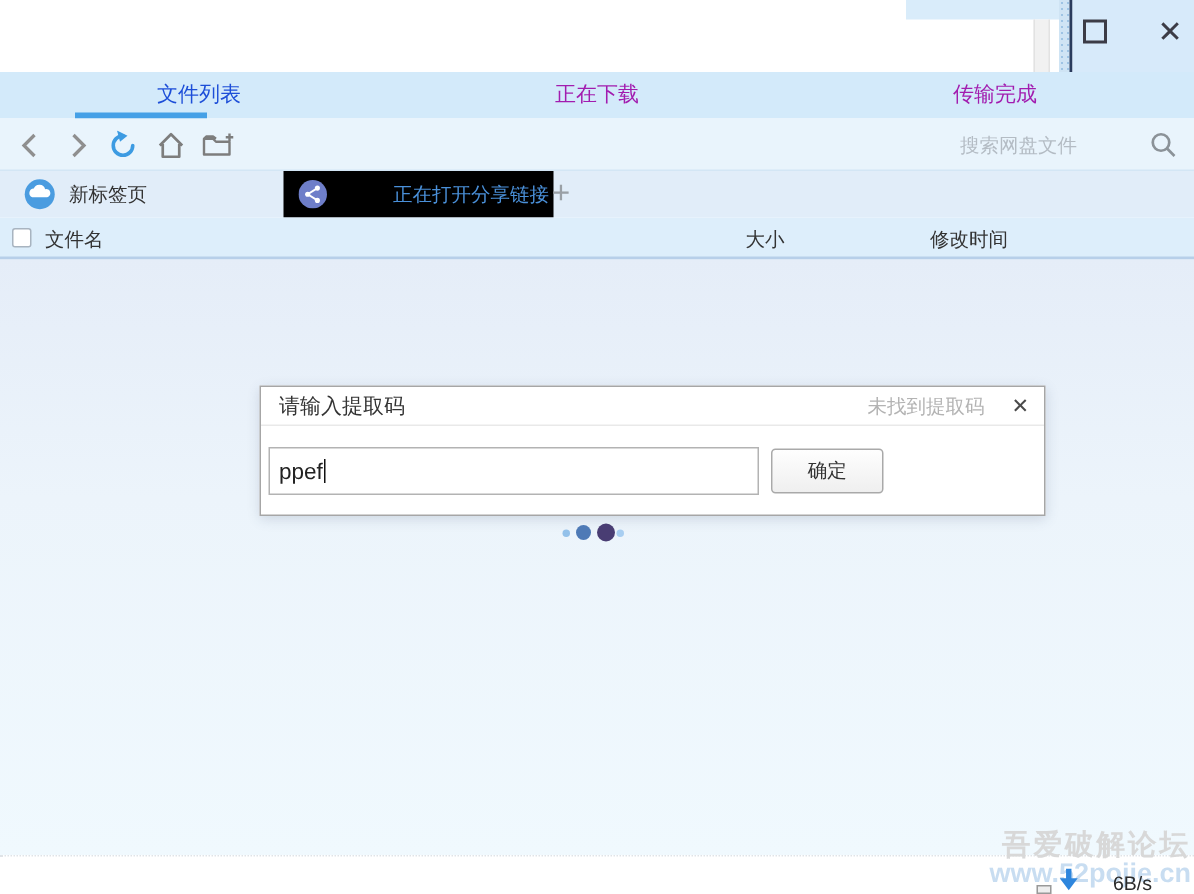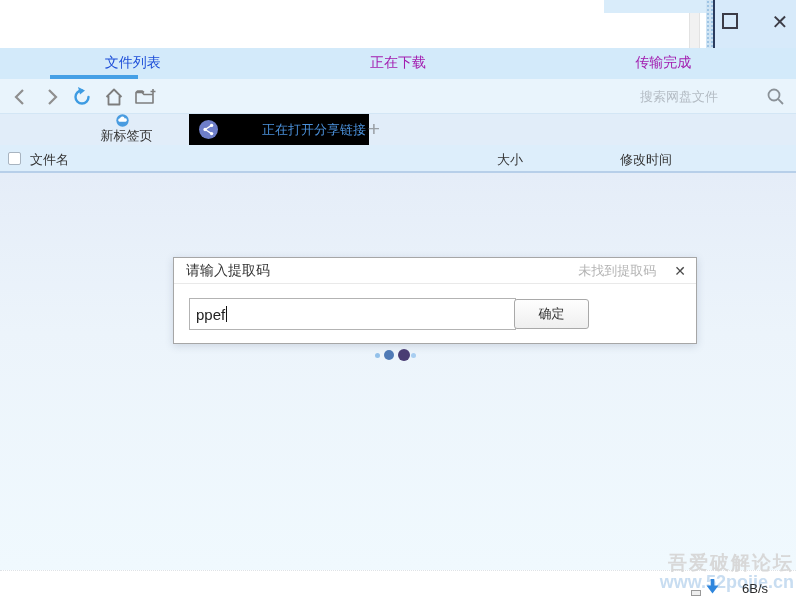--- a/index.html
+++ b/index.html
@@ -34,21 +34,21 @@
   #toolbar { left:0; top:79px; width:796px; height:35px; background:#e9f4fc; border-bottom:1px solid #d3e6f5; }
   .tbicon { position:absolute; top:8px; width:20px; height:20px; }
   #search-input { position:absolute; left:640px; top:6px; width:118px; height:22px; border:none; outline:none;
     background:transparent; font-size:13px; color:#444; font-family:inherit; }
   #search-input::placeholder { color:#b4bcc4; opacity:1; }
   #search-icon { position:absolute; left:766px; top:8px; width:19px; height:19px; }
 
   
   #tabstrip { left:0; top:114px; width:796px; height:31px; background:#e1edf9; }
   .strip-tab { position:absolute; top:0; height:31px; display:flex; align-items:center; cursor:default; }
-  #tab-new { left:0; width:212px; padding-left:32px;flex-direction:column; }
+  #tab-new { left:0; width:212px; padding-left:16px; }
   #tab-new .lbl { font-size:13px; color:#333; margin-left:9px; }
   #tab-share { left:189px; width:180px; background:#000000; padding-left:10px;gap:36px; }
   #tab-share .lbl { font-size:13px; color:#4a90d9; margin-left:8px; }
   #add-tab { position:absolute; left:362px; top:2px; width:24px; height:26px; font-size:21px; font-weight:300;
     color:#9aa0a6; text-align:center; line-height:26px; cursor:default; }
 
   
   #table-header { left:0; top:145px; width:796px; height:28px; background:#ddeefb; border-bottom:2px solid #b7cfe9; }
   #hdr-checkbox { position:absolute; left:8px; top:7px; width:13px; height:13px; background:#fff;
     border:1px solid #a8b4c0; border-radius:2px; }
@@ -62,21 +62,21 @@
     background:linear-gradient(180deg,#e5edf8 0%,#ecf4fb 40%,#f0f9fe 100%); }
 
   
   #dialog { left:173px; top:257px; width:524px; height:87px; background:#fff;
     border:1px solid #a6a6a6; box-shadow:0 2px 8px rgba(60,80,110,.18); }
   #dlg-header { height:26px; display:flex; align-items:center; border-bottom:1px solid #e9e9e9; }
   #dlg-title { margin-left:12px; font-size:14px; color:#333; }
   #dlg-status { margin-left:auto; font-size:13px; color:#b3b3b3; }
   #dlg-close { margin:0 10px 0 18px; font-size:14px; color:#4a4a4a; cursor:default; }
   #dlg-body { position:relative; height:60px; }
-  #code-textbox { position:absolute; left:15px; top:14px; width:327px; height:32px; background:#fff;
+  #code-textbox { position:absolute; left:5px; top:14px; width:327px; height:32px; background:#fff;
     border:1px solid #b3b3b3; font-size:15px; color:#222; display:flex; align-items:center; padding-left:6px; }
   #caret { display:inline-block; width:1px; height:16px; background:#111; margin-left:1px; }
   #confirm-button { position:absolute; left:340px; top:15px; width:75px; height:30px;
     border:1px solid #a9a9a9; border-radius:3px; background:linear-gradient(#fefefe,#efefef);
     font-size:13px; color:#333; font-family:inherit; cursor:default; }
 
   
   .ldot { position:absolute; border-radius:50%; }
   #dot1 { left:375px; top:353px; width:5px;  height:5px;  background:#93c1ea; }
   #dot2 { left:384px; top:350px; width:10px; height:10px; background:#4e7ab6; }

